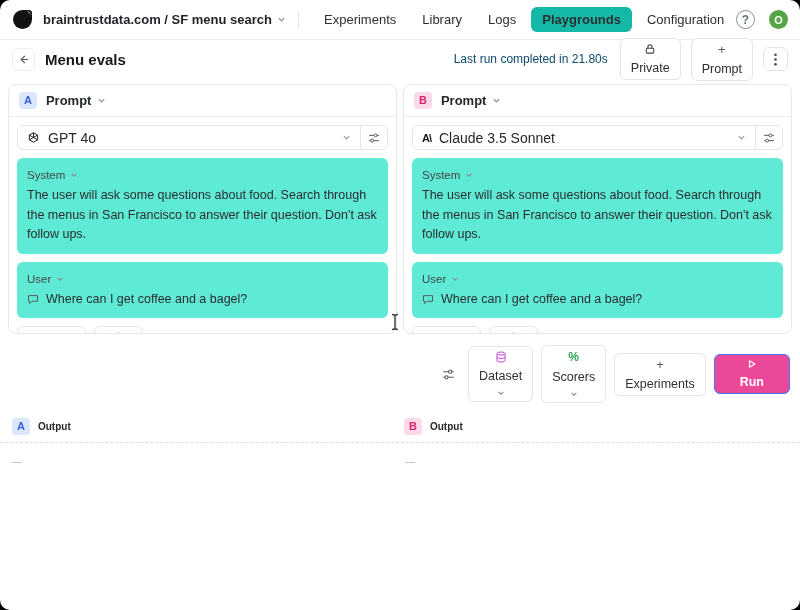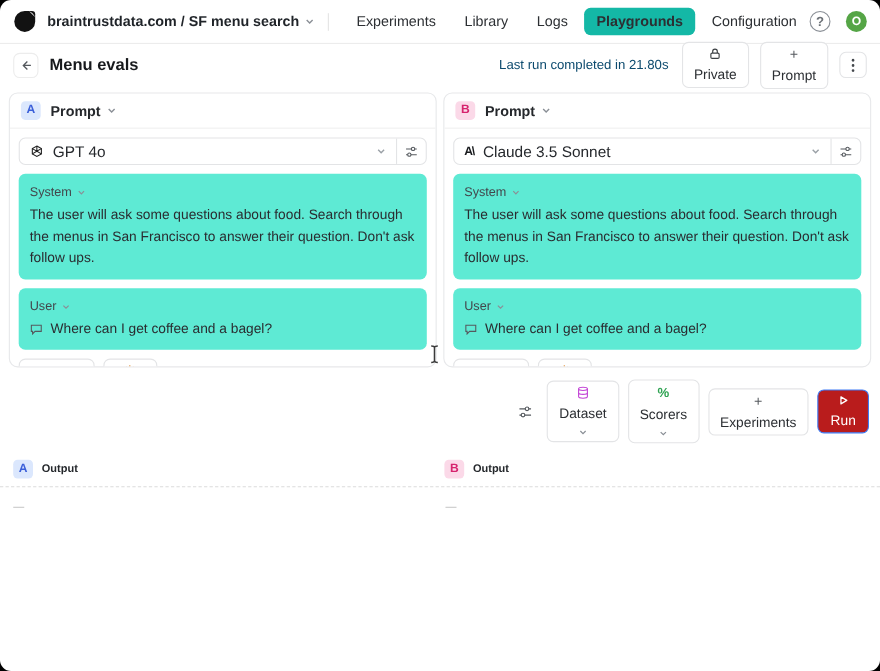--- a/index.html
+++ b/index.html
@@ -47,21 +47,21 @@
   .msg-role { display:inline-flex; align-items:center; gap:5px; font-size:11.5px; color:#43474c; font-weight:500; cursor:pointer; margin-bottom:5px; }
   .msg-text { font-size:12.5px; color:#2a2d31; line-height:1.55; }
   .user-line { display:flex; align-items:center; gap:7px; }
   .row-btns { display:flex; gap:8px; }
   .btn-sm { padding:4px 9px; font-size:12px; }
 
   
   .toolbar { display:flex; align-items:center; justify-content:flex-end; gap:8px; padding:5px 10px 7px 10px; }
   .icon-btn { width:24px; height:24px; display:flex; align-items:center; justify-content:center; border-radius:6px; cursor:pointer; background:transparent; border:none; }
   .scorers-pct { color:#2fa352; font-weight:700; font-size:12px; }
-  .run-btn { background:#b91c1c; border-color:#3e7bf5; color:#fff; font-weight:400; padding:4px 11px; }
+  .run-btn { background:#ec4899; border-color:#3e7bf5; color:#fff; font-weight:700; padding:4px 25px; }
 
   
   .outputs { flex:1; display:flex; flex-direction:column; }
   .out-heads { display:flex; border-bottom:1px dashed #dcdcdc; }
   .out-col { width:50%; display:flex; align-items:center; gap:8px; padding:8px 12px 7px 12px; }
   .out-col.b { padding-left:4px; }
   .out-label { font-size:10px; font-weight:700; color:#25282c; }
   .out-body { display:flex; }
   .out-cell { width:50%; padding:8px 12px; }
   .out-cell.b { padding-left:5px; }

